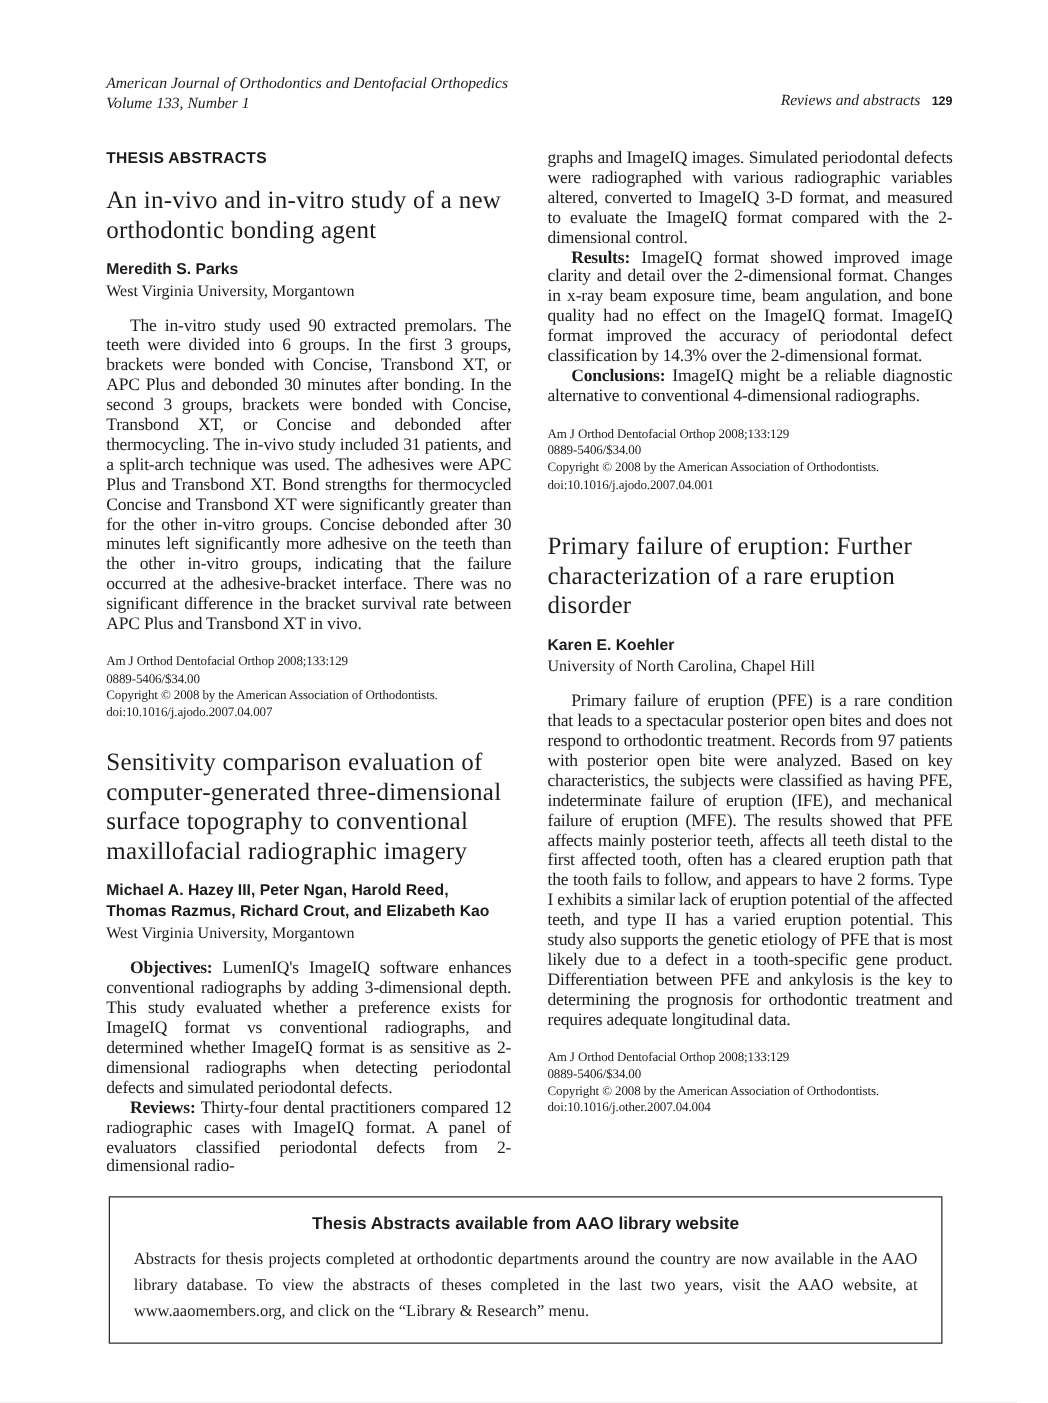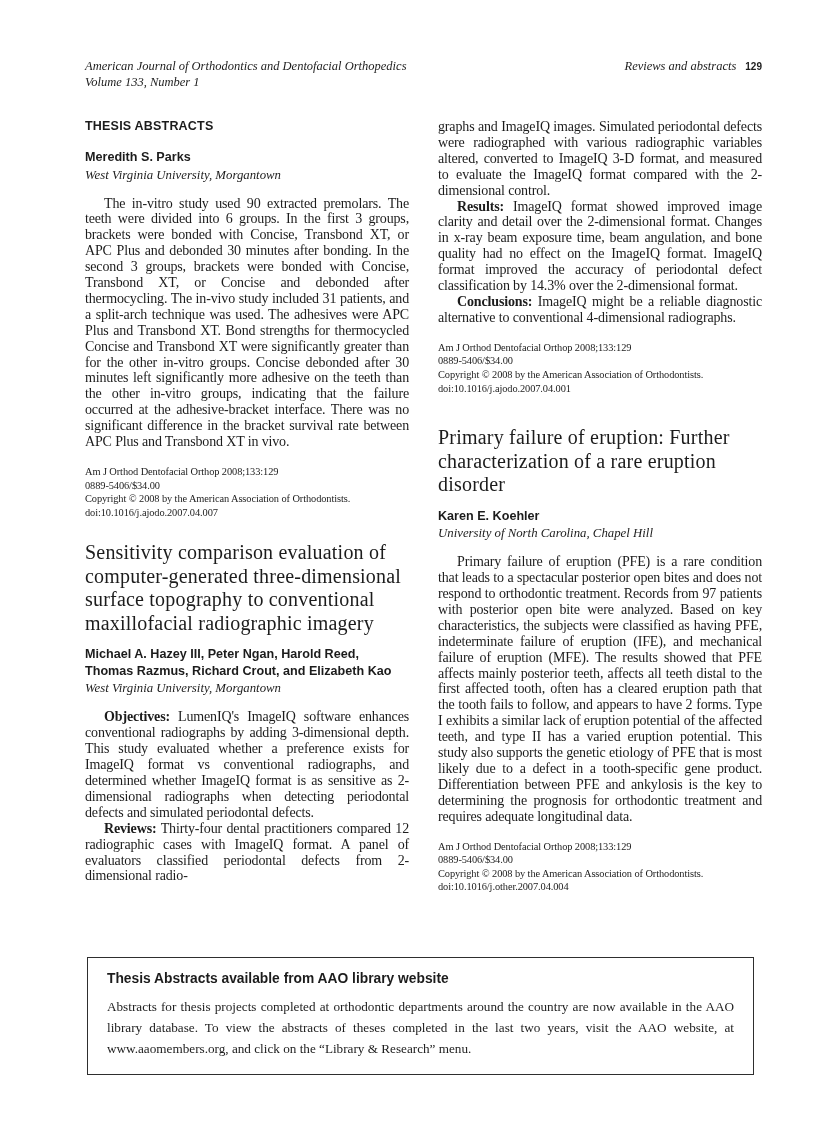--- a/index.html
+++ b/index.html
@@ -11,21 +11,21 @@
     background: #ffffff;
     color: #1c1c1c;
     font-family: "Liberation Serif", serif;
     padding: 58px 76px 0 85px;
     position: relative;
     overflow: hidden;
   }
   .page-header {
     display: flex;
     justify-content: space-between;
-    align-items: flex-start;
+    align-items: flex-end;
     font-style: italic;
     font-size: 12.5px;
     line-height: 16px;
   }
   .header-right { white-space: nowrap; }
   .page-number {
     font-style: normal;
     font-weight: bold;
     font-family: "Liberation Sans", sans-serif;
     font-size: 10px;
@@ -56,21 +56,20 @@
   .title-gap { margin-top: 22px; }
   .title-gap-lg { margin-top: 31px; }
   .authors {
     font-family: "Liberation Sans", sans-serif;
     font-weight: bold;
     font-size: 12.6px;
     line-height: 16.5px;
     margin: 0 0 1px 0;
   }
   .affiliation {
-    font-style: italic;
     font-size: 12.8px;
     line-height: 16px;
     margin: 0 0 13px 0;
   }
   .body-p {
     font-size: 14px;
     line-height: 15.9px;
     letter-spacing: -0.15px;
     text-align: justify;
     text-indent: 19px;
@@ -86,21 +85,21 @@
   }
   .notice-box {
     border: 1.5px solid #2e2e2e;
     margin: 28px 8px 0 2px;
     padding: 13px 19px 15px 19px;
   }
   .notice-title {
     font-family: "Liberation Sans", sans-serif;
     font-weight: bold;
     font-size: 13.8px;
-    text-align: left;
+    text-align: center;
     margin: 0 0 11px 0;
   }
   .notice-body {
     font-size: 13.2px;
     line-height: 20.8px;
     text-align: justify;
     margin: 0;
   }
 </style>
 </head>
@@ -117,20 +116,21 @@
       <span>Reviews and abstracts</span><span class="page-number">129</span>
     </div>
   </header>
 
   <div class="columns">
 
     <div class="col">
       <div class="kicker">THESIS ABSTRACTS</div>
 
       <article>
+        <h1 class="title">An in-vivo and in-vitro study of a new orthodontic bonding agent</h1>
         <div class="authors">Meredith S. Parks</div>
         <div class="affiliation">West Virginia University, Morgantown</div>
         <p class="body-p">The in-vitro study used 90 extracted premolars. The teeth were divided into 6 groups. In the first 3 groups, brackets were bonded with Concise, Transbond XT, or APC Plus and debonded 30 minutes after bonding. In the second 3 groups, brackets were bonded with Concise, Transbond XT, or Concise and debonded after thermocycling. The in-vivo study included 31 patients, and a split-arch technique was used. The adhesives were APC Plus and Transbond XT. Bond strengths for thermocycled Concise and Transbond XT were significantly greater than for the other in-vitro groups. Concise debonded after 30 minutes left significantly more adhesive on the teeth than the other in-vitro groups, indicating that the failure occurred at the adhesive-bracket interface. There was no significant difference in the bracket survival rate between APC Plus and Transbond XT in vivo.</p>
         <div class="citation">
           <div>Am J Orthod Dentofacial Orthop 2008;133:129</div>
           <div>0889-5406/$34.00</div>
           <div>Copyright © 2008 by the American Association of Orthodontists.</div>
           <div>doi:10.1016/j.ajodo.2007.04.007</div>
         </div>
       </article>

